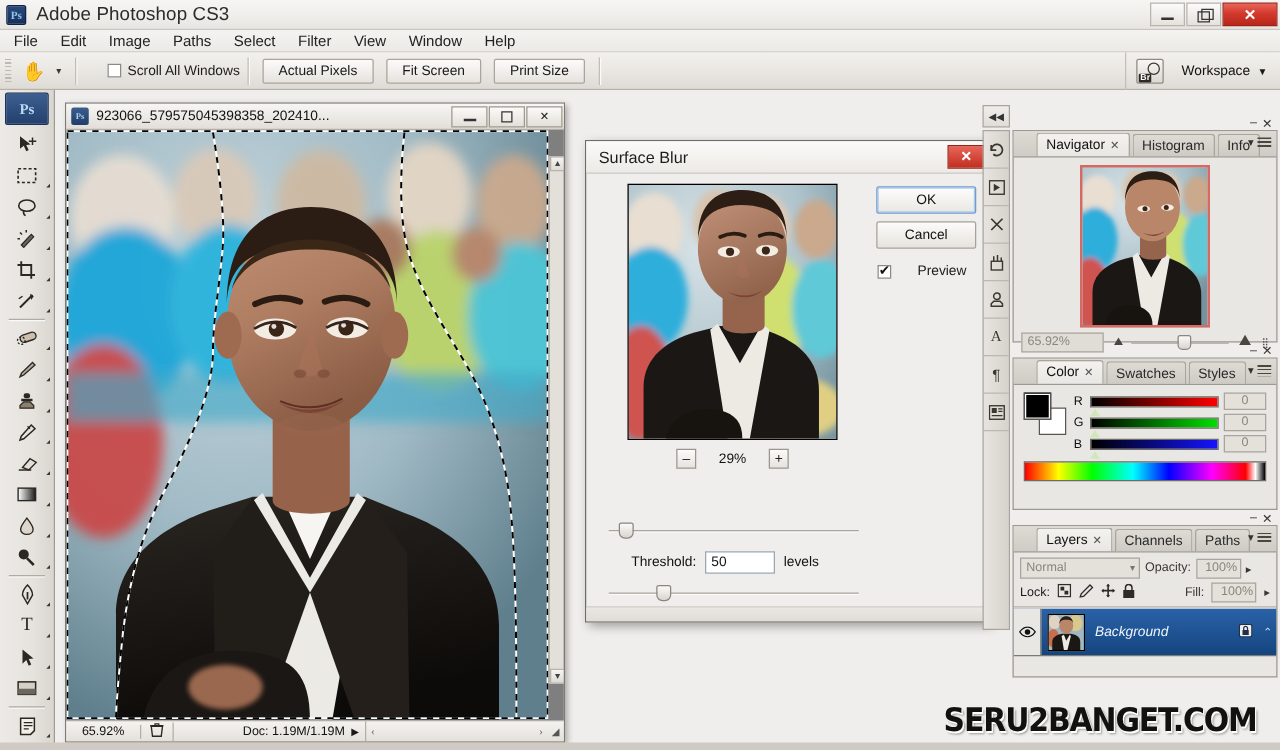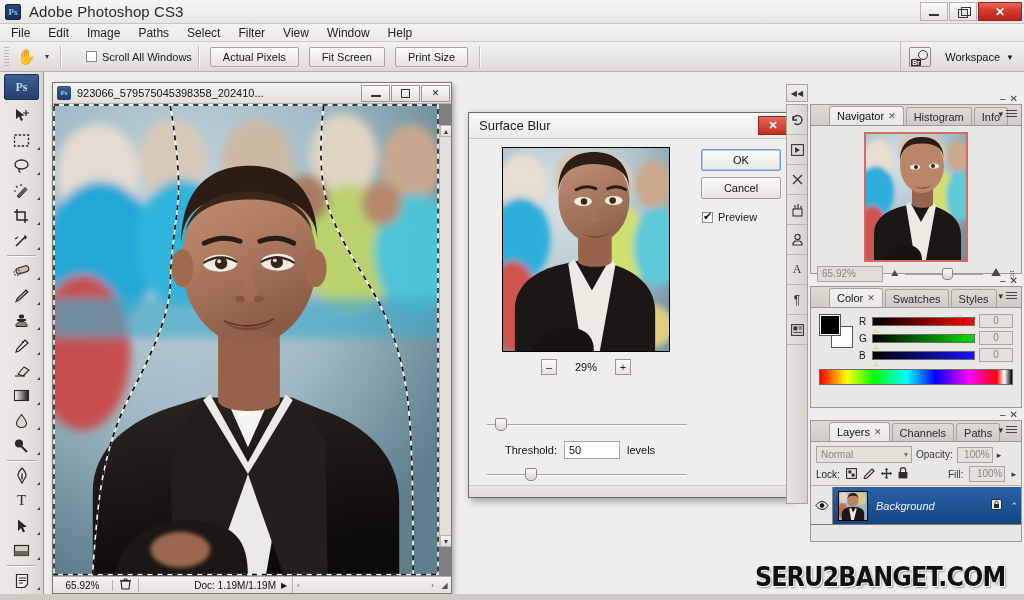--- a/index.html
+++ b/index.html
@@ -223,21 +223,21 @@
   }
   .dlg-ok {
     top:36px; background:linear-gradient(to bottom,#fdfdfc,#e9e7e2);
     border:1px solid #6f9bd1; box-shadow:0 0 0 1px #aecbea inset;
   }
   .dlg-cancel {
     top:64px; background:linear-gradient(to bottom,#fcfbfa,#e6e3de);
     border:1px solid #a6a29b;
   }
   .dlg-prevcheck {
-    position:absolute; left:233px; top:98px; display:flex; align-items:center; gap:5px; font-size:11px;
+    position:absolute; left:233px; top:98px; display:flex; align-items:center; gap:21px; font-size:11px;
   }
   .field-row { position:absolute; display:flex; align-items:center; gap:7px; font-size:11px; color:#111; }
   .lbl { text-align:right; }
   .numbox {
     width:56px; height:18px; background:#fff; border:1px solid #9aa6b3;
     font-size:11px; color:#111; padding-left:4px; line-height:16px;
   }
   .slider { position:absolute; height:14px; }
   .slider .track {
     position:absolute; left:0; right:0; top:6px; height:1px;

